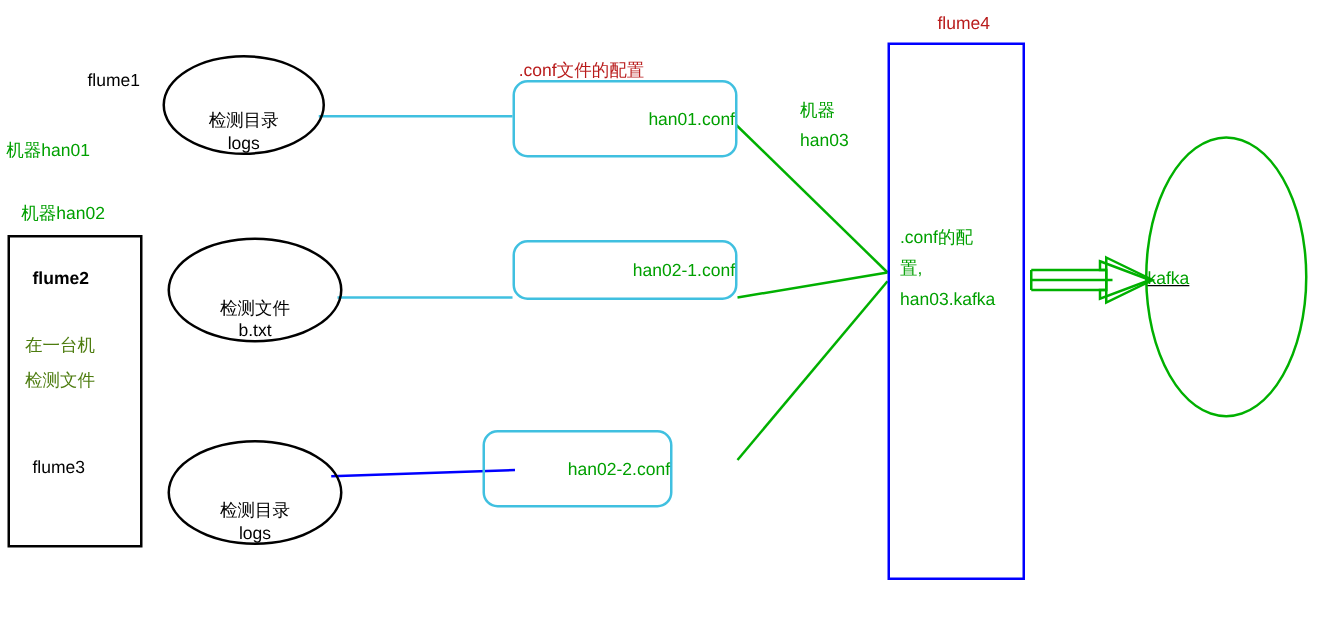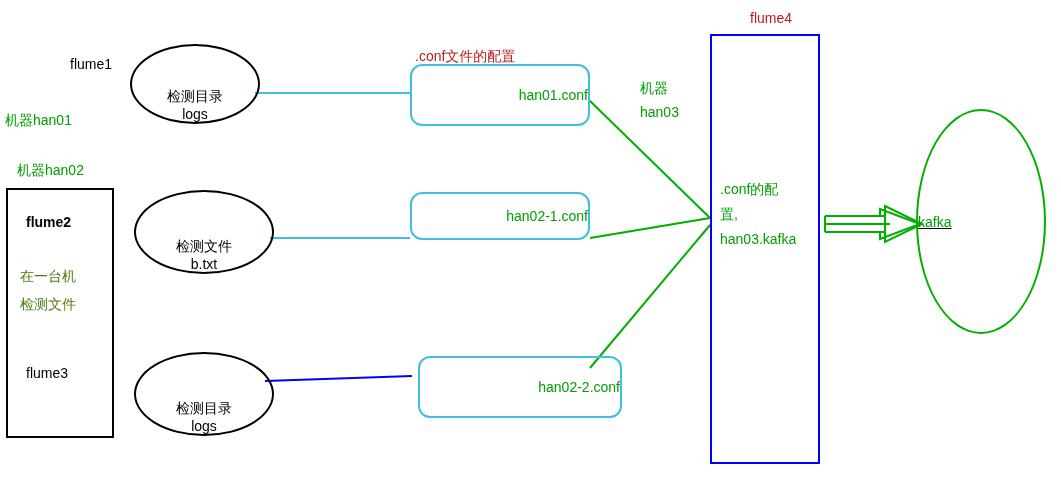--- a/index.html
+++ b/index.html
@@ -113,21 +113,21 @@
 <div class="abs blue-text" style="left:415px; top:32px;margin-top:16px;">.conf文件的配置</div>
 
 <div class="abs teal-round-rect" style="left:410px; top:64px; width:180px; height:62px;">
   <span class="green-text">han01.conf</span>
 </div>
 
 <div class="abs teal-round-rect" style="left:410px; top:192px; width:180px; height:48px;">
   <span class="green-text">han02-1.conf</span>
 </div>
 
-<div class="abs teal-round-rect" style="left:418px; top:344px; width:204px; height:62px;margin-top:12px;">
+<div class="abs teal-round-rect" style="left:386px; top:344px; width:152px; height:62px;">
   <span class="green-text">han02-2.conf</span>
 </div>
 
 <div class="abs green-text" style="left:640px; top:80px;">机器</div>
 <div class="abs green-text" style="left:640px; top:104px;">han03</div>
 
 <div class="abs blue-text" style="left:750px; top:10px;">flume4</div>
 
 <div class="abs blue-rect" style="left:710px; top:34px; width:110px; height:430px;">
   <div class="abs green-text" style="left:8px; top:145px;">.conf的配</div>

